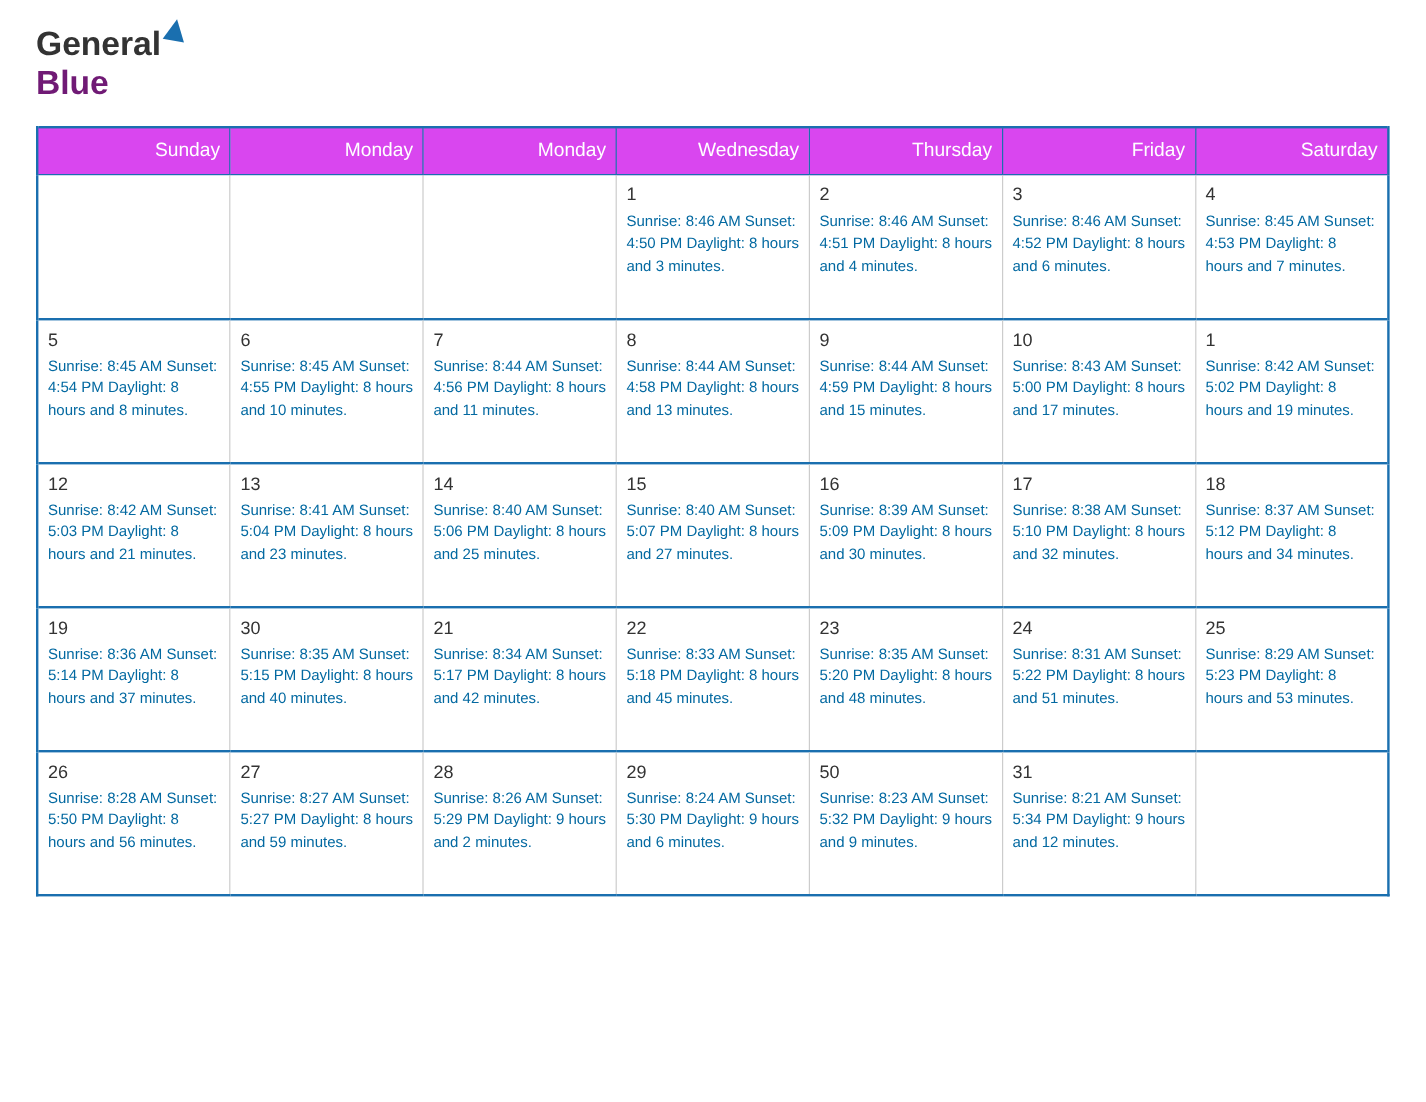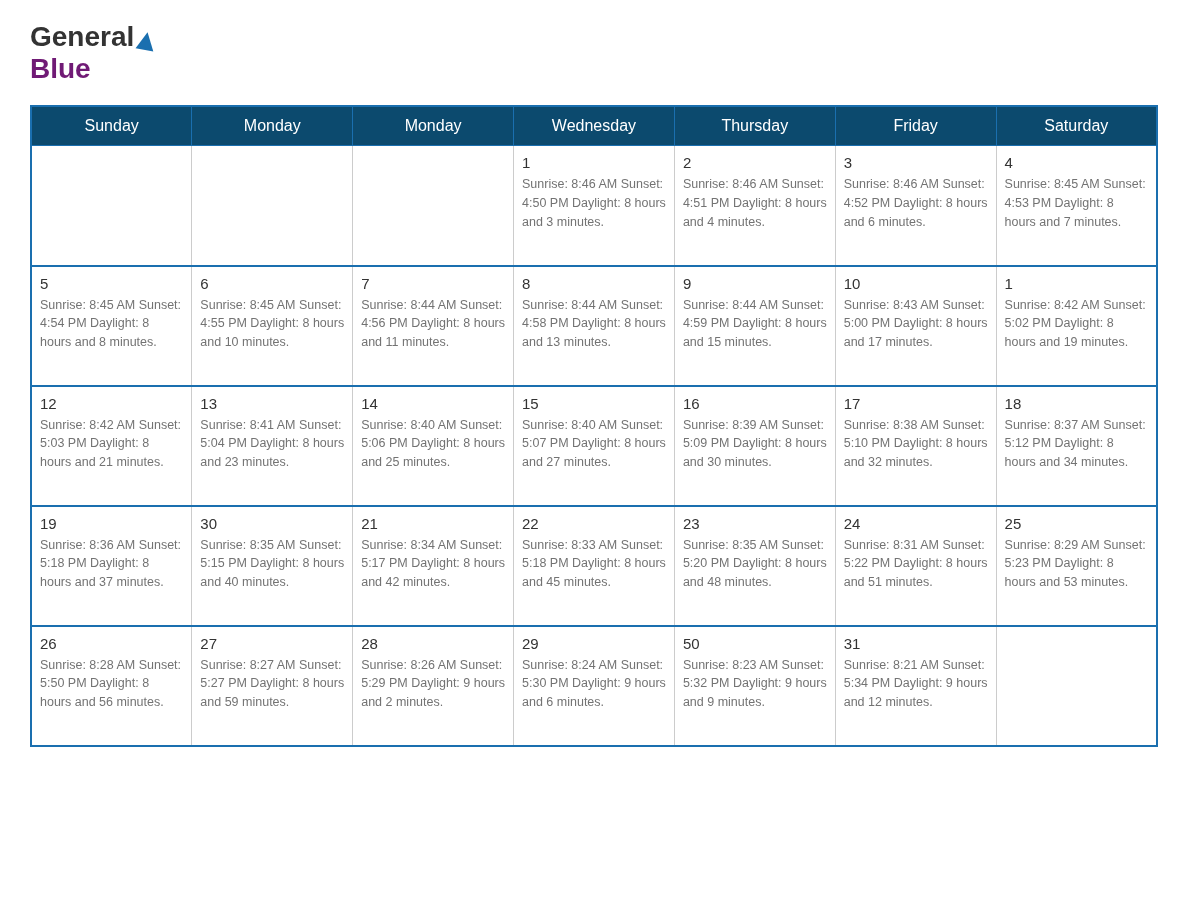--- a/index.html
+++ b/index.html
@@ -34,26 +34,26 @@
       font-size: 22px;
       color: #555;
       margin-top: 4px;
     }
     .calendar-table {
       width: 100%;
       border-collapse: collapse;
       table-layout: fixed;
     }
     .calendar-table thead tr th {
-      background-color: #0c4a6e;
+      background-color: #d946ef;
       color: #fff;
       padding: 10px 8px;
       font-size: 16px;
       font-weight: normal;
-      text-align: center;
+      text-align: right;
       border: 1px solid #1a6faf;
       margin-left: 28px;
     }
     .calendar-table tbody tr td {
       vertical-align: top;
       border: 1px solid #ccc;
       padding: 8px;
       font-size: 13px;
       min-height: 100px;
       height: 120px;
@@ -78,37 +78,37 @@
     }
     .day-number {
       font-size: 15px;
       font-weight: normal;
       color: #333;
       display: block;
       margin-bottom: 4px;
     }
     .day-info {
       font-size: 12.5px;
-      color: #737373;
+      color: #0369a1;
       line-height: 1.5;
     }
     .empty-cell {
       background: #fff;
     }
     .row-divider td {
       border-top: 2px solid #1a6faf !important;
     }
   </style>
 </head>
 <body>
 
 <div class="header">
   <div class="logo">
   <div style="display:flex;flex-direction:column;align-items:flex-start;line-height:1.2;">
-    <div style="display:flex;align-items:flex-end;">
+    <div style="display:flex;align-items:flex-start;">
       <span style="font-size:28px;font-weight:bold;color:#333;">General</span>
       <span style="display:inline-block;width:0;height:0;border-left:9px solid transparent;border-right:9px solid transparent;border-bottom:18px solid #1a6faf;margin-left:3px;position:relative;top:-4px;transform:rotate(10deg);"></span>
     </div>
     <span style="font-size:28px;font-weight:bold;color:#701a75;margin-top:-2px;">Blue</span>
   </div>
 </div>
   <div class="title-block">
     <div class="calendar-title"></div>
     <div class="calendar-subtitle"></div>
   </div>
@@ -259,21 +259,21 @@
           <div class="day-info">Sunrise: 8:37 AM
 Sunset: 5:12 PM
 Daylight: 8 hours
 and 34 minutes.</div>
         </td>
       </tr>
       <tr class="row-divider">
         <td>
           <span class="day-number">19</span>
           <div class="day-info">Sunrise: 8:36 AM
-Sunset: 5:18 PM
+Sunset: 5:14 PM
 Daylight: 8 hours
 and 37 minutes.</div>
         </td>
         <td>
           <span class="day-number">30</span>
           <div class="day-info">Sunrise: 8:35 AM
 Sunset: 5:15 PM
 Daylight: 8 hours
 and 40 minutes.</div>
         </td>

